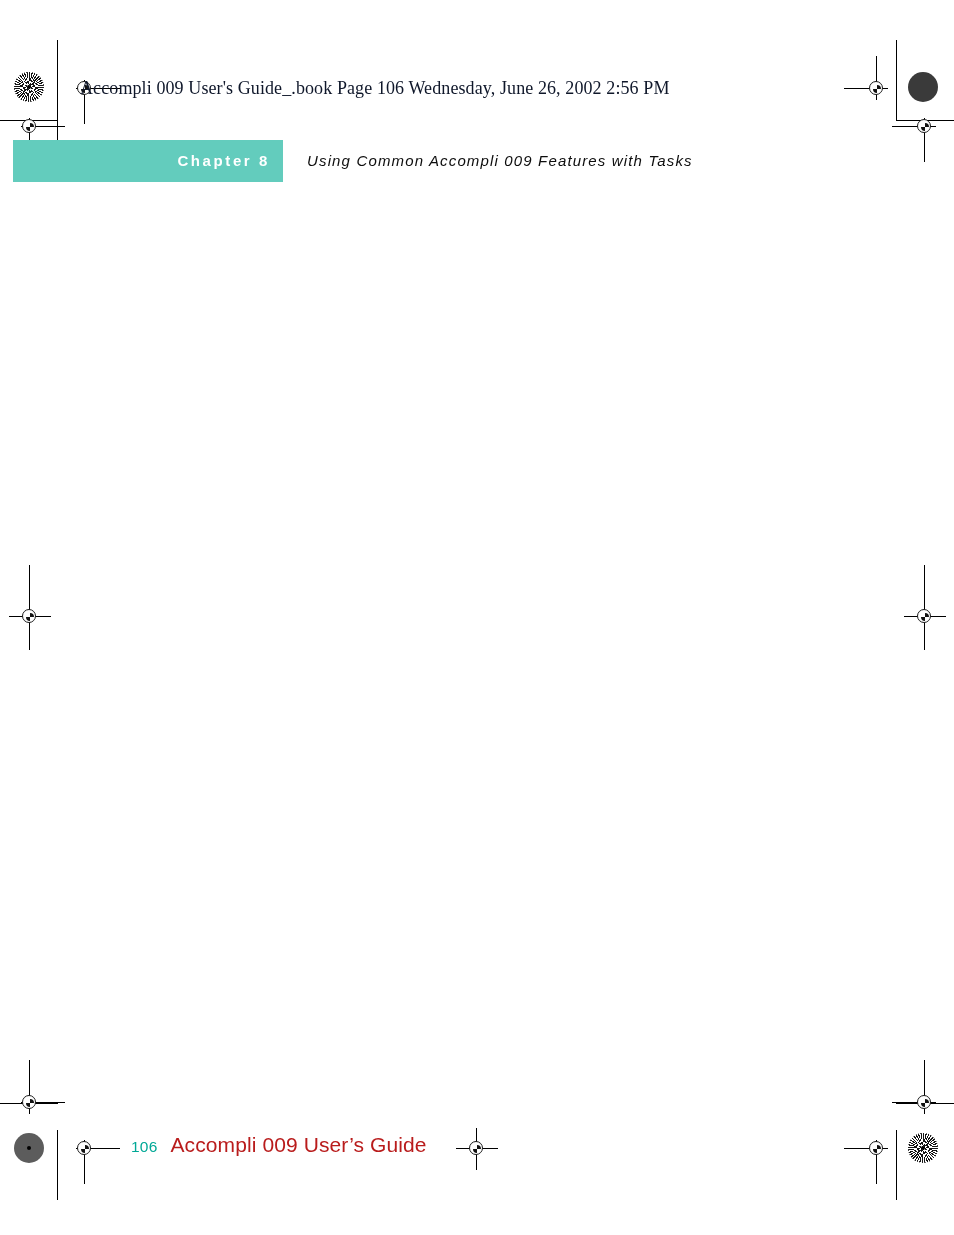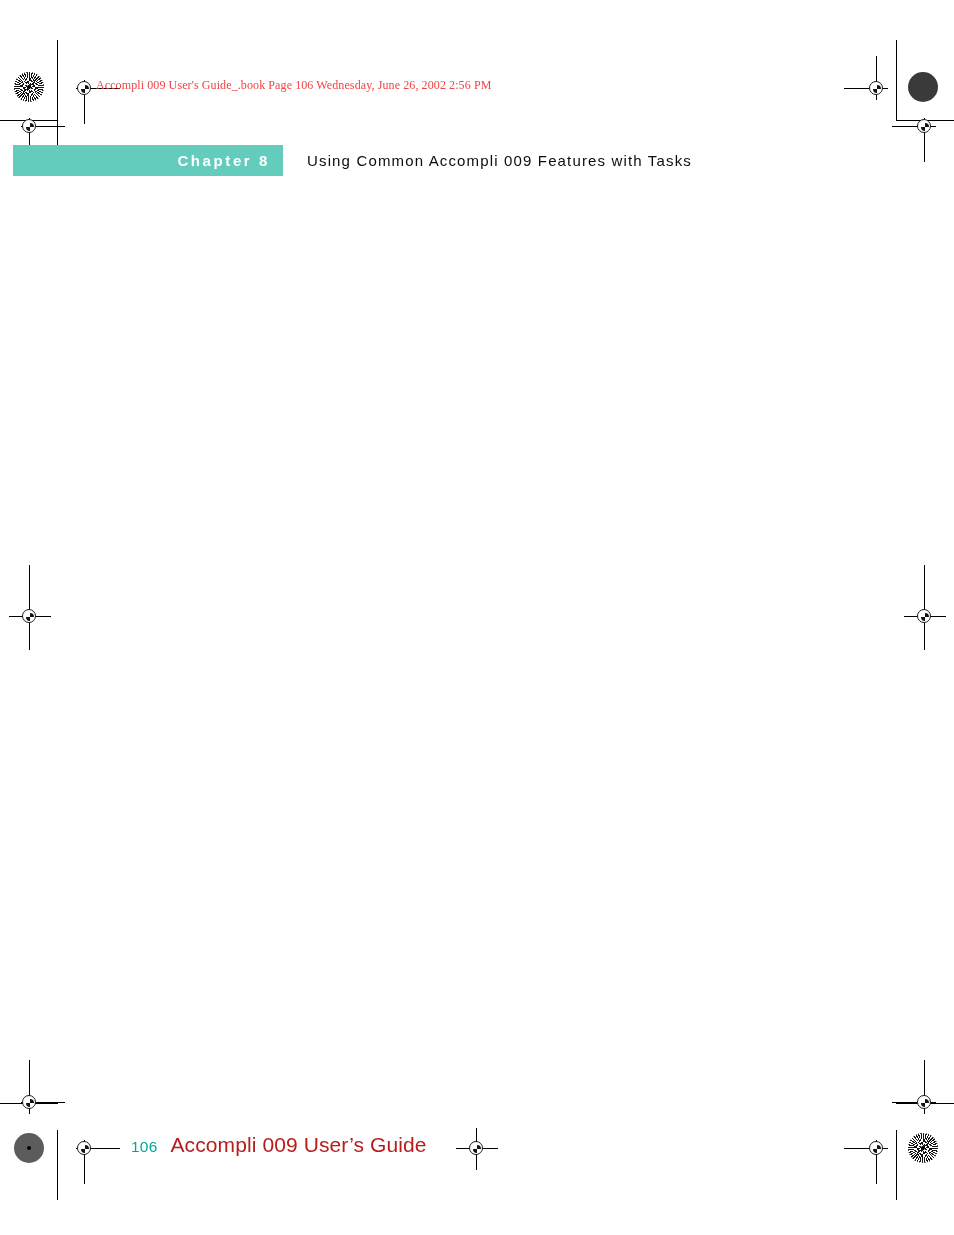--- a/index.html
+++ b/index.html
@@ -102,58 +102,59 @@
     width: 4px;
     height: 4px;
     margin: -2px 0 0 -2px;
     background: #000;
     border-radius: 50%;
   }
 
   
   #slug {
     position: absolute;
-    left: 96px;
+    left: 80px;
     top: 78px;
     font-family: "Liberation Serif", serif;
-    font-size: 12px;
-    color: #ef4444;
+    font-size: 18px;
+    color: #0f172a;
     white-space: nowrap;
     letter-spacing: 0.1px;
   }
 
   
   #runhead {
     position: absolute;
     left: 13px;
     top: 145px;
     height: 31px;
     display: flex;
     align-items: center;
   }
   #chapter-tab {
     width: 270px;
-    height: 31px;
+    height: 42px;
     background: #63ccbd;
     display: flex;
     align-items: center;
     justify-content: flex-end;
     box-sizing: border-box;
     padding-right: 13px;
   }
   #chapter-tab-label {
     color: #ffffff;
     font-size: 15px;
     font-weight: bold;
     letter-spacing: 2.6px;
     white-space: nowrap;
   }
   #runhead-title {
     margin-left: 24px;
     font-size: 15px;
+    font-style: italic;
     font-weight: normal;
     color: #0d0d0d;
     letter-spacing: 1.15px;
     white-space: nowrap;
   }
 
   
   #body-area {
     position: absolute;
     left: 135px;

